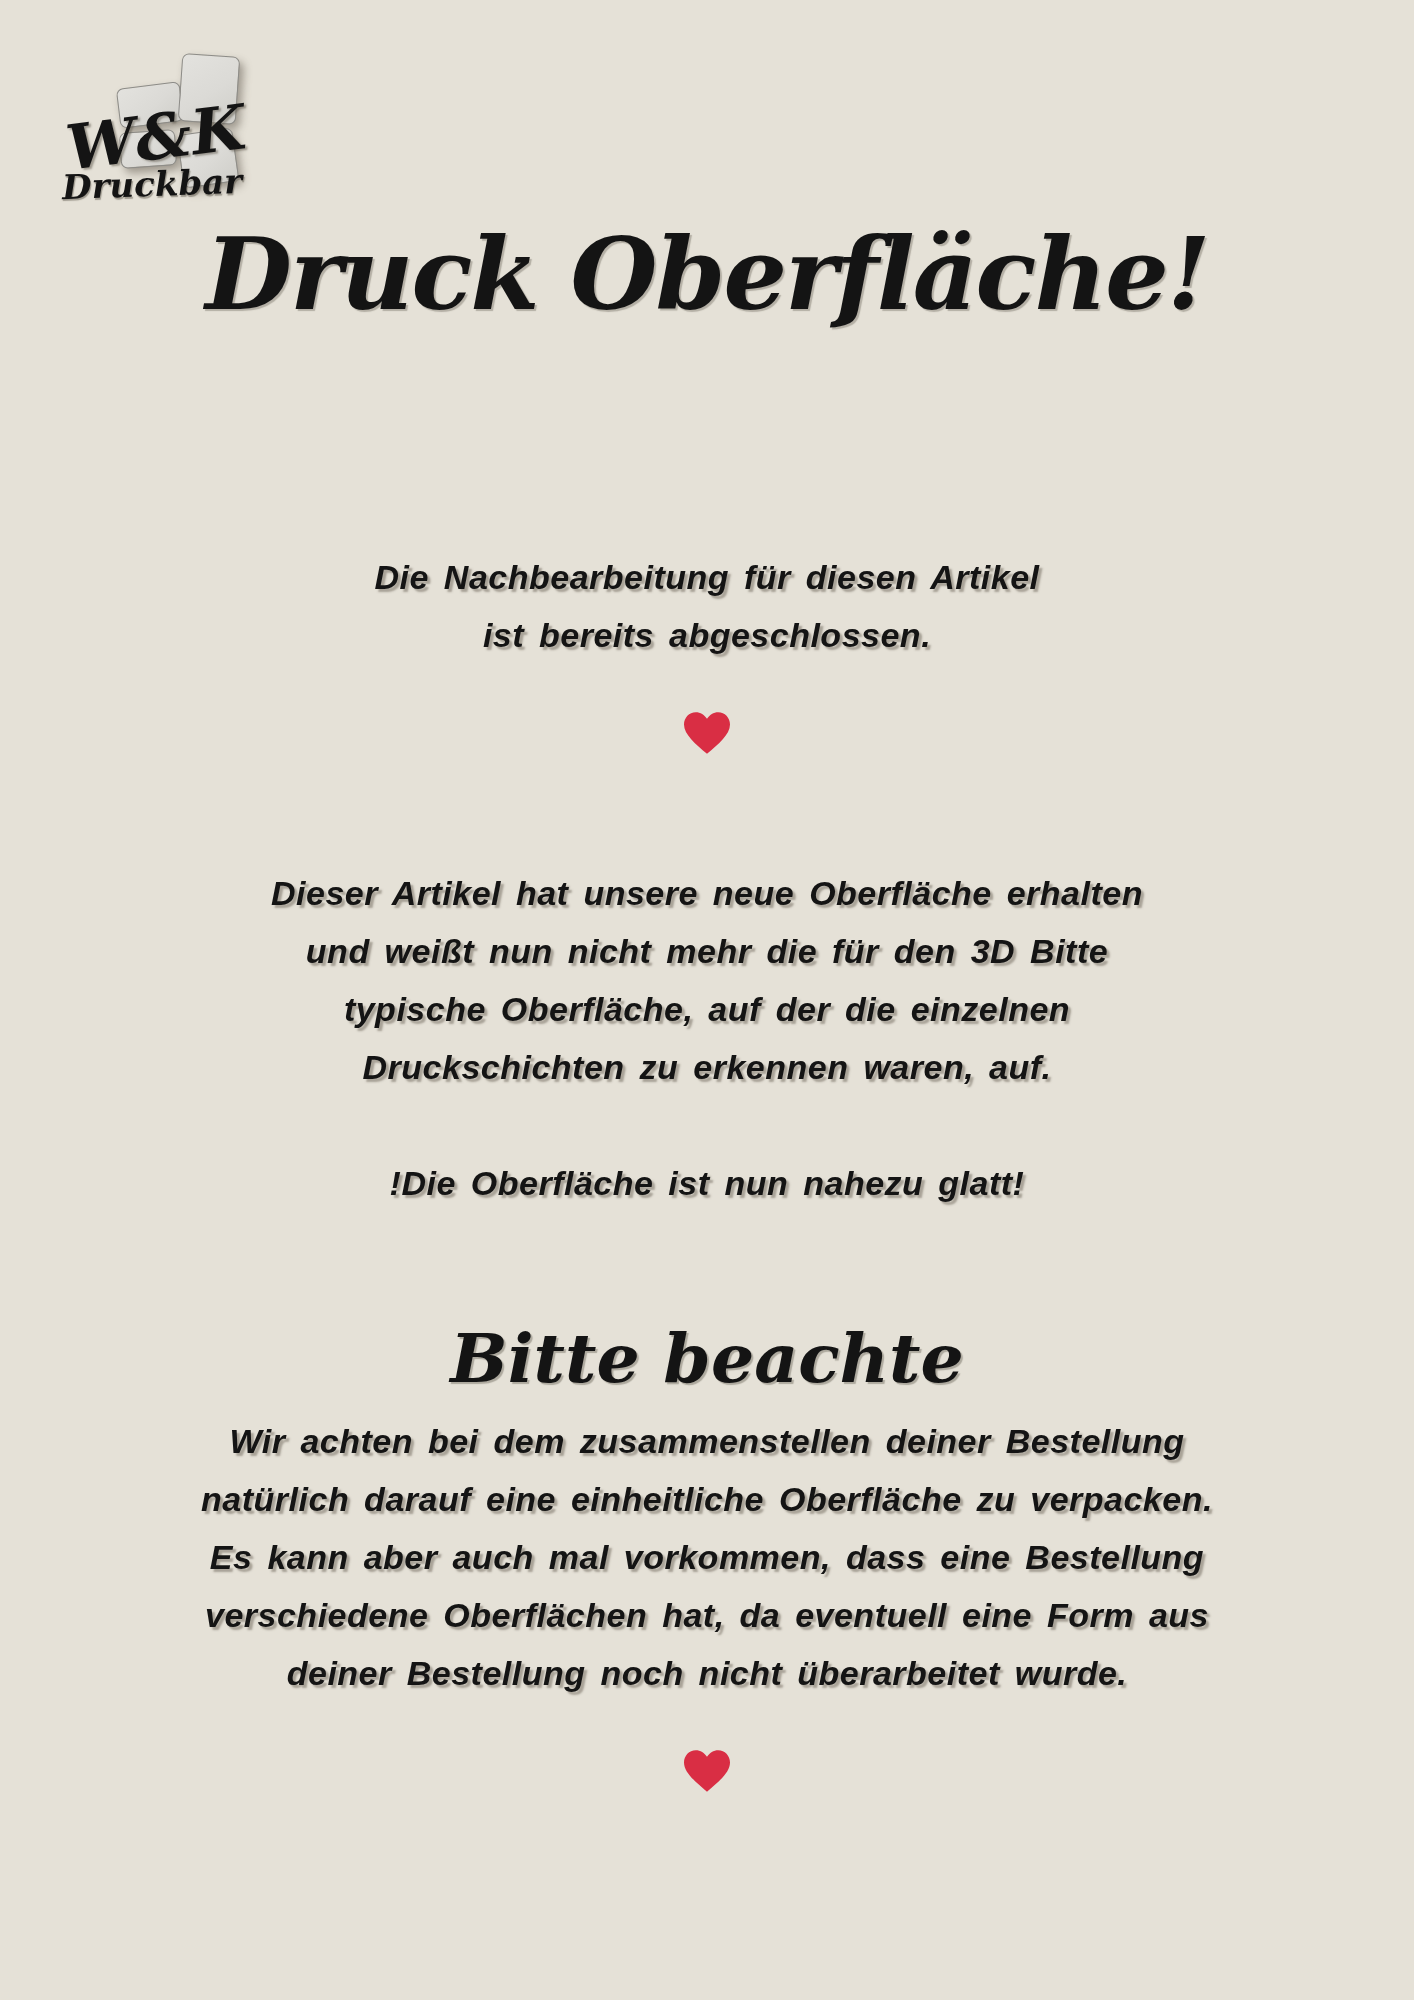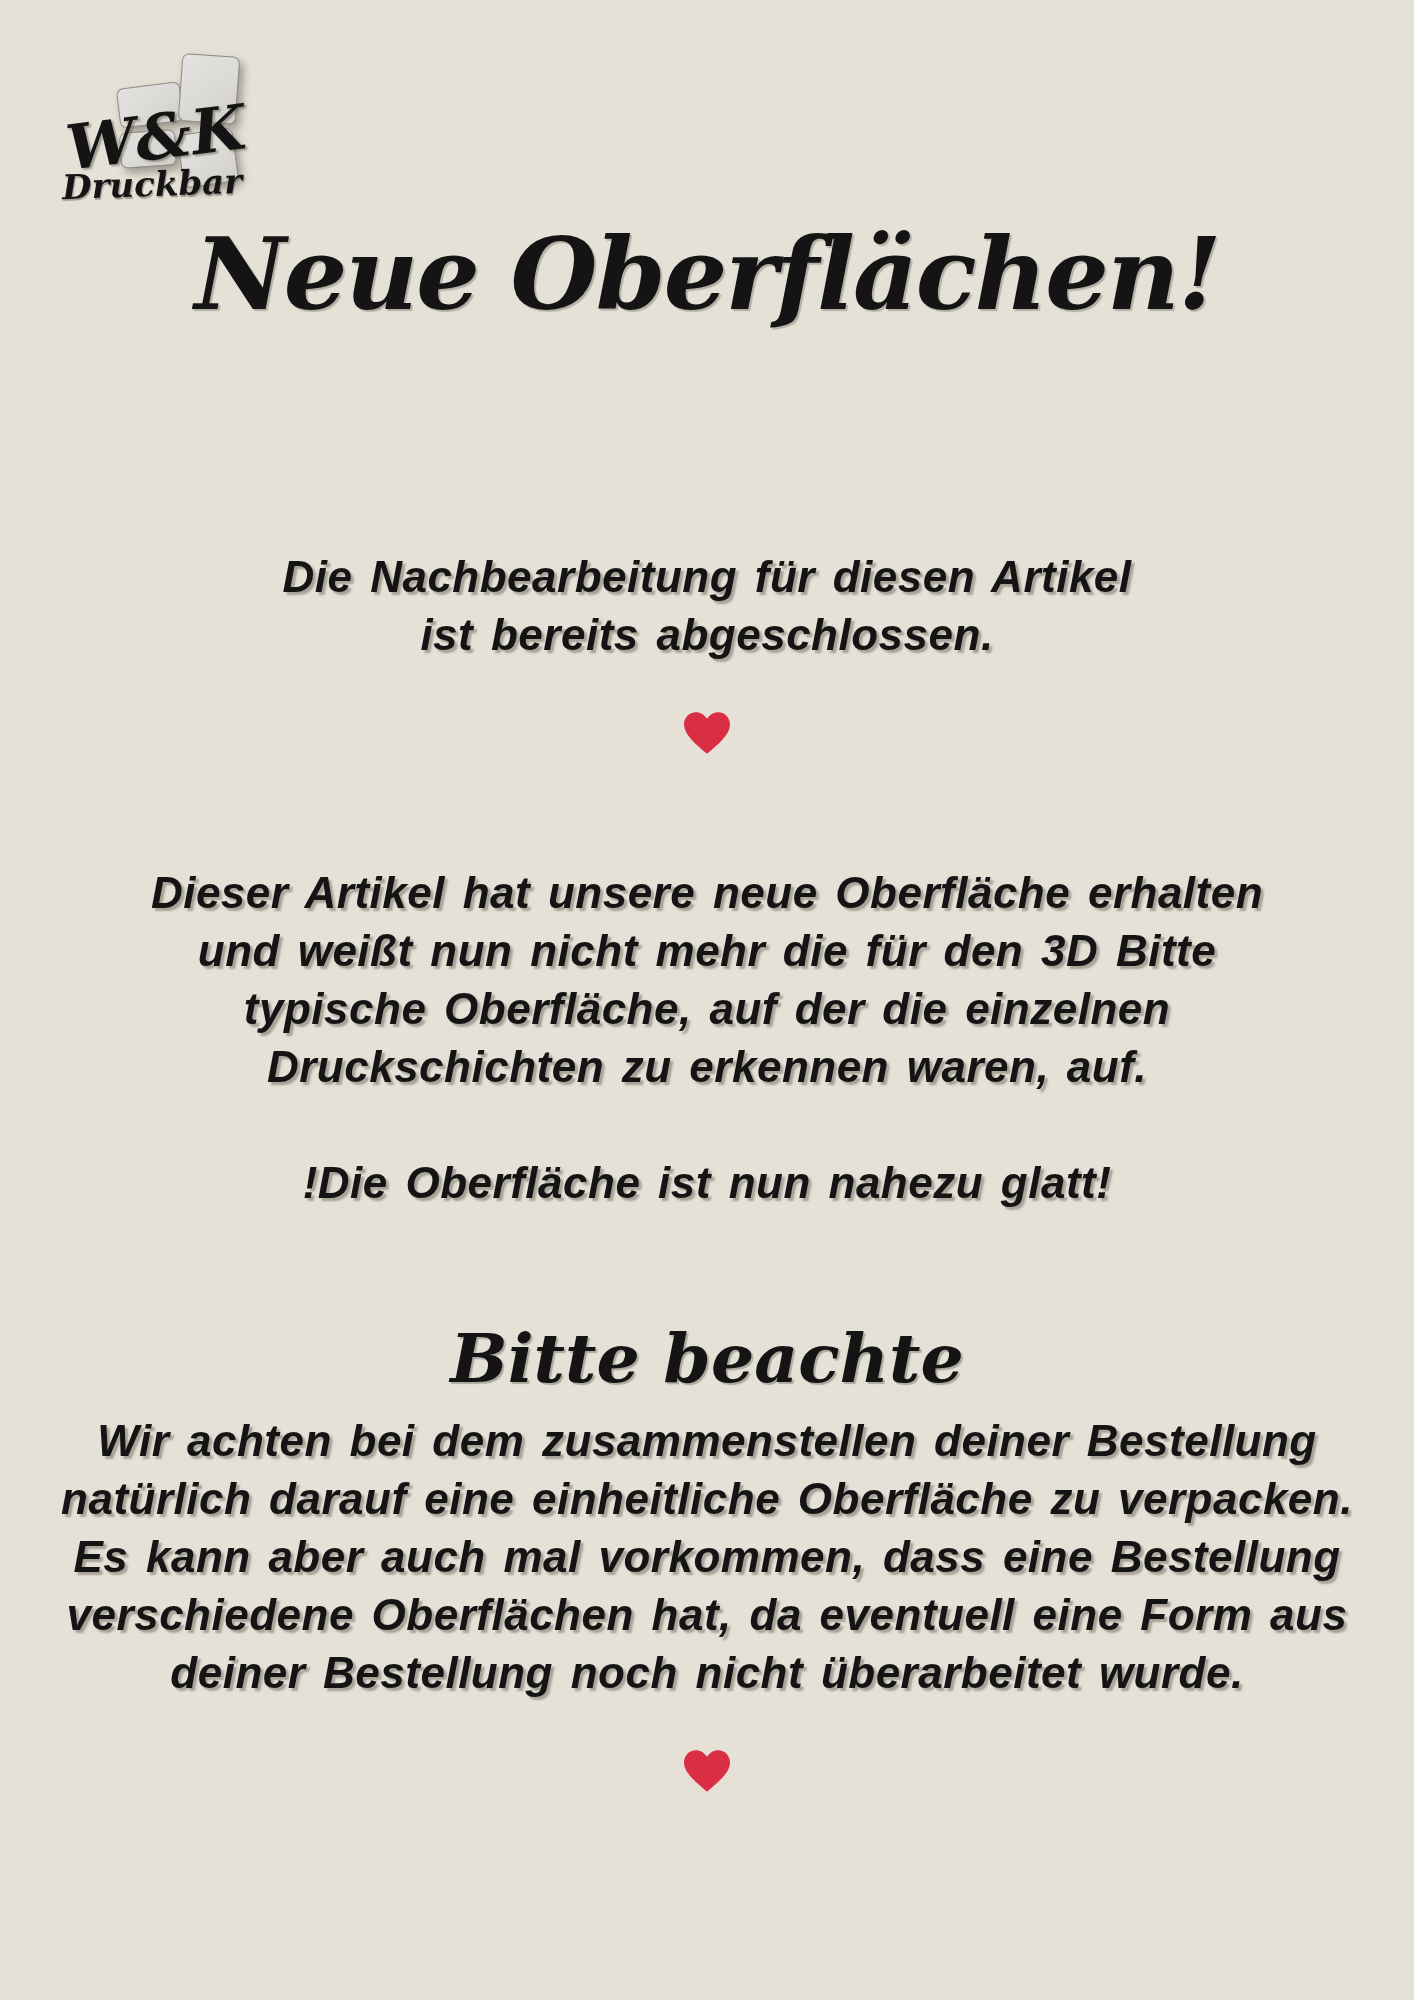--- a/index.html
+++ b/index.html
@@ -56,21 +56,21 @@
   
   .block{position:absolute;left:0;width:100%;text-align:center;}
   .title{
     top:212px;
     font-size:100px;line-height:1.25;
     letter-spacing:-2px;
     text-shadow:2px 2px 1px rgba(90,84,72,.35);
   }
   .bodytext{
     font-weight:bold;font-style:italic;
-    font-size:44px;line-height:58px;
+    font-size:34px;line-height:58px;
     letter-spacing:.5px;word-spacing:5px;
     text-shadow:3px 3px 2px rgba(107,100,88,.5);
   }
   .intro{top:548px;}
   .maintext{top:856px;margin-top:8px;}
   .highlight{top:1154px;}
   .note-heading{
     top:1318px;
     font-size:68px;line-height:1.2;
     text-shadow:2px 2px 1px rgba(90,84,72,.4);
@@ -93,21 +93,21 @@
     <div class="panes">
       <div class="pane pane-tl"></div>
       <div class="pane pane-tr"></div>
       <div class="pane pane-bl"></div>
       <div class="pane pane-br"></div>
     </div>
     <div class="logo-brand script">W&amp;K</div>
     <div class="logo-sub script">Druckbar</div>
   </div>
 
-  <h1 class="block title script">Neue Oberflächen!</h1>
+  <h1 class="block title script">Druck Oberfläche!</h1>
 
   <div class="block intro bodytext">
     <div>Die Nachbearbeitung für diesen Artikel</div>
     <div>ist bereits abgeschlossen.</div>
   </div>
 
   <div class="heart heart-1">
     <svg viewBox="0 0 32 29" aria-hidden="true">
       <path d="M16 29 C8 22 0 15.5 0 8.5 C0 3.8 3.6 0 8.2 0 C11.4 0 14.3 1.8 16 4.6 C17.7 1.8 20.6 0 23.8 0 C28.4 0 32 3.8 32 8.5 C32 15.5 24 22 16 29 Z"></path>
     </svg>

